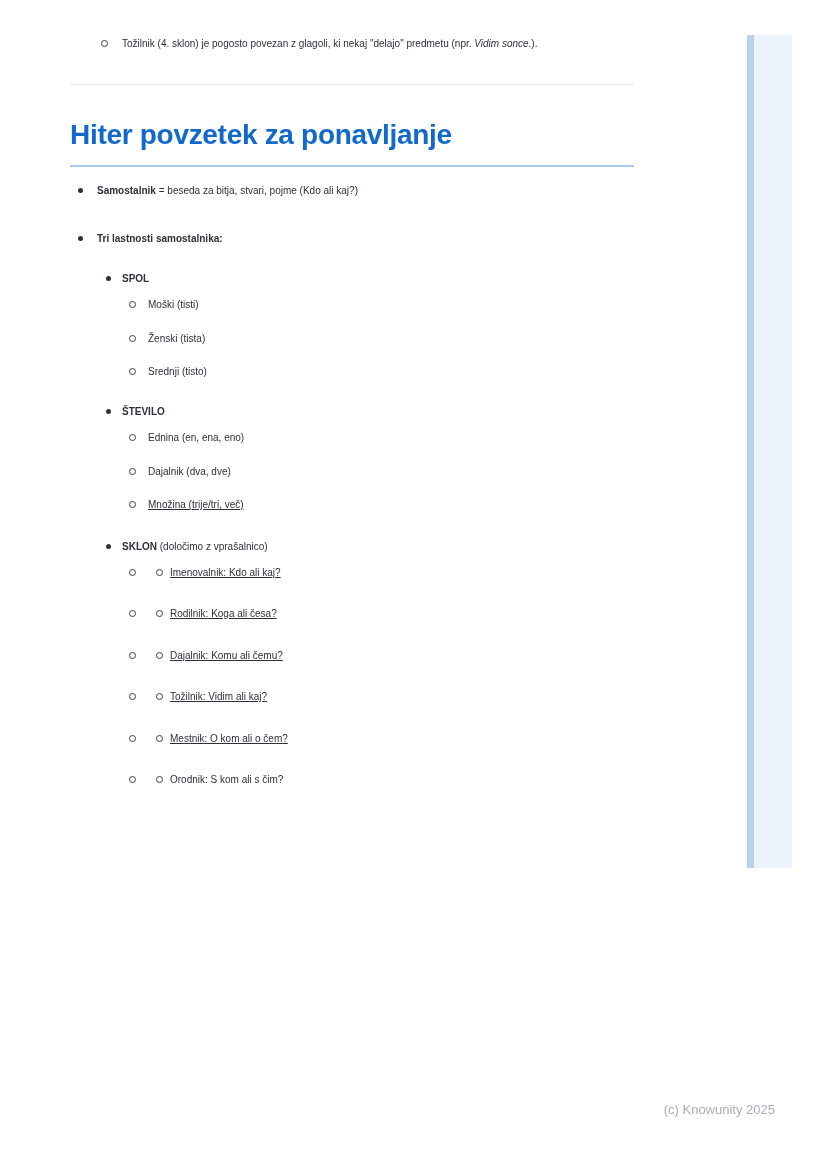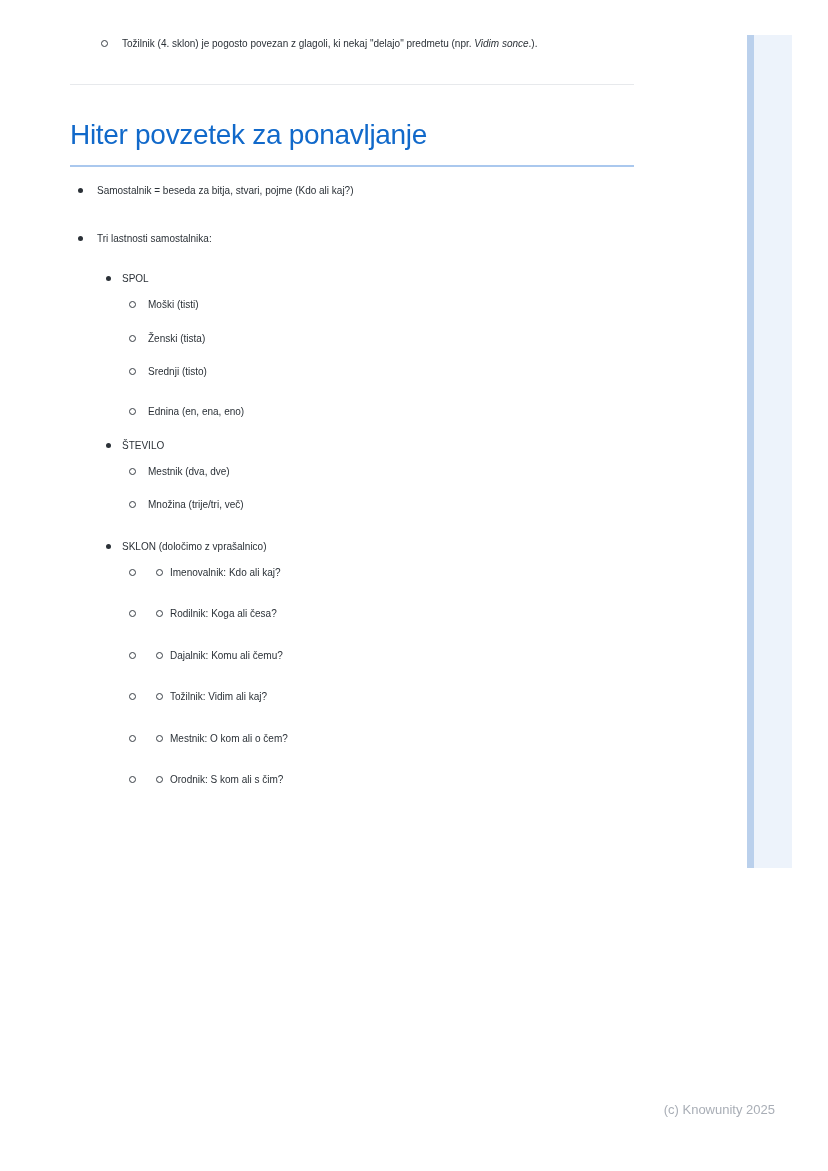--- a/index.html
+++ b/index.html
@@ -15,43 +15,43 @@
   .dot  { width:5px; height:5px; border-radius:50%; background:#2b3137; top:8px; }
   .ring { width:7px; height:7px; border-radius:50%; border:1.5px solid #3a4047; background:transparent; top:7px; }
 
   
   .top { margin-top:29px; line-height:30px; }
   .top .ring { left:31px; top:11px; }
   .top .t { padding-left:52px; max-width:532px; }
 
   .divider { border:none; border-top:1px solid #e7e9ec; margin-top:25px; }
 
-  h1.section { margin-top:33px; font-size:28px; line-height:34px; font-weight:400; color:#1169ca;
+  h1.section { margin-top:33px; font-size:28px; line-height:34px; font-weight:700; color:#1169ca;
                letter-spacing:-0.3px; border-bottom:2px solid #aac8ee; padding-bottom:13px; }
 
   
   .l1 .dot { left:8px; }
   .l1 .t  { padding-left:27px; }
   .l2 .dot { left:36px; }
   .l2 .t  { padding-left:52px; }
   .l3 .ring { left:59px; }
   .l3 .t  { padding-left:78px; }
   .l3d .r1 { left:59px; }
   .l3d .r2 { left:86px; }
   .l3d .t { padding-left:100px; }
 
   
   .mt13 { margin-top:13px; }
   .mb26 { margin-bottom:26px; }
-  .mb20 { margin-bottom:19.5px; }
+  .mb20 { margin-bottom:19.5px;text-decoration:underline; }
   .mb18 { margin-bottom:18px; }
   .mb12 { margin-bottom:11.5px; }
   .mb4  { margin-bottom:4px; }
 
-  b { font-weight:400;margin-top:19px; }
+  b { font-weight:700;margin-top:19px; }
   i { font-style:italic; }
 
   
   .side-panel { position:absolute; left:747px; top:35px; width:45px; height:833px; background:#edf3fb; }
   .side-strip { position:absolute; left:747px; top:35px; width:7px; height:833px; background:#bad0ec; }
 
   .footer { position:absolute; top:1102px; right:53px; font-size:13px; color:#a9aeb6; }
 </style>
 </head>
 <body>
@@ -87,31 +87,31 @@
   </div>
   <div class="li l3 mb12">
     <span class="b ring"></span>
     <span class="t">Ženski (tista)</span>
   </div>
   <div class="li l3 mb18">
     <span class="b ring"></span>
     <span class="t">Srednji (tisto)</span>
   </div>
 
-  <div class="li l3 mb12">
-    <span class="b ring"></span>
-    <span class="t">Ednina (en, ena, eno)</span>
-  </div>
   <div class="li l2 mb4">
     <span class="b dot"></span>
     <span class="t"><b>ŠTEVILO</b></span>
   </div>
   <div class="li l3 mb12">
     <span class="b ring"></span>
-    <span class="t">Mestnik (dva, dve)</span>
+    <span class="t">Ednina (en, ena, eno)</span>
+  </div>
+  <div class="li l3 mb12">
+    <span class="b ring"></span>
+    <span class="t">Dajalnik (dva, dve)</span>
   </div>
   <div class="li l3 mb20">
     <span class="b ring"></span>
     <span class="t">Množina (trije/tri, več)</span>
   </div>
 
   <div class="li l2 mb4">
     <span class="b dot"></span>
     <span class="t"><b>SKLON</b><span> (določimo z vprašalnico)</span></span>
   </div>

